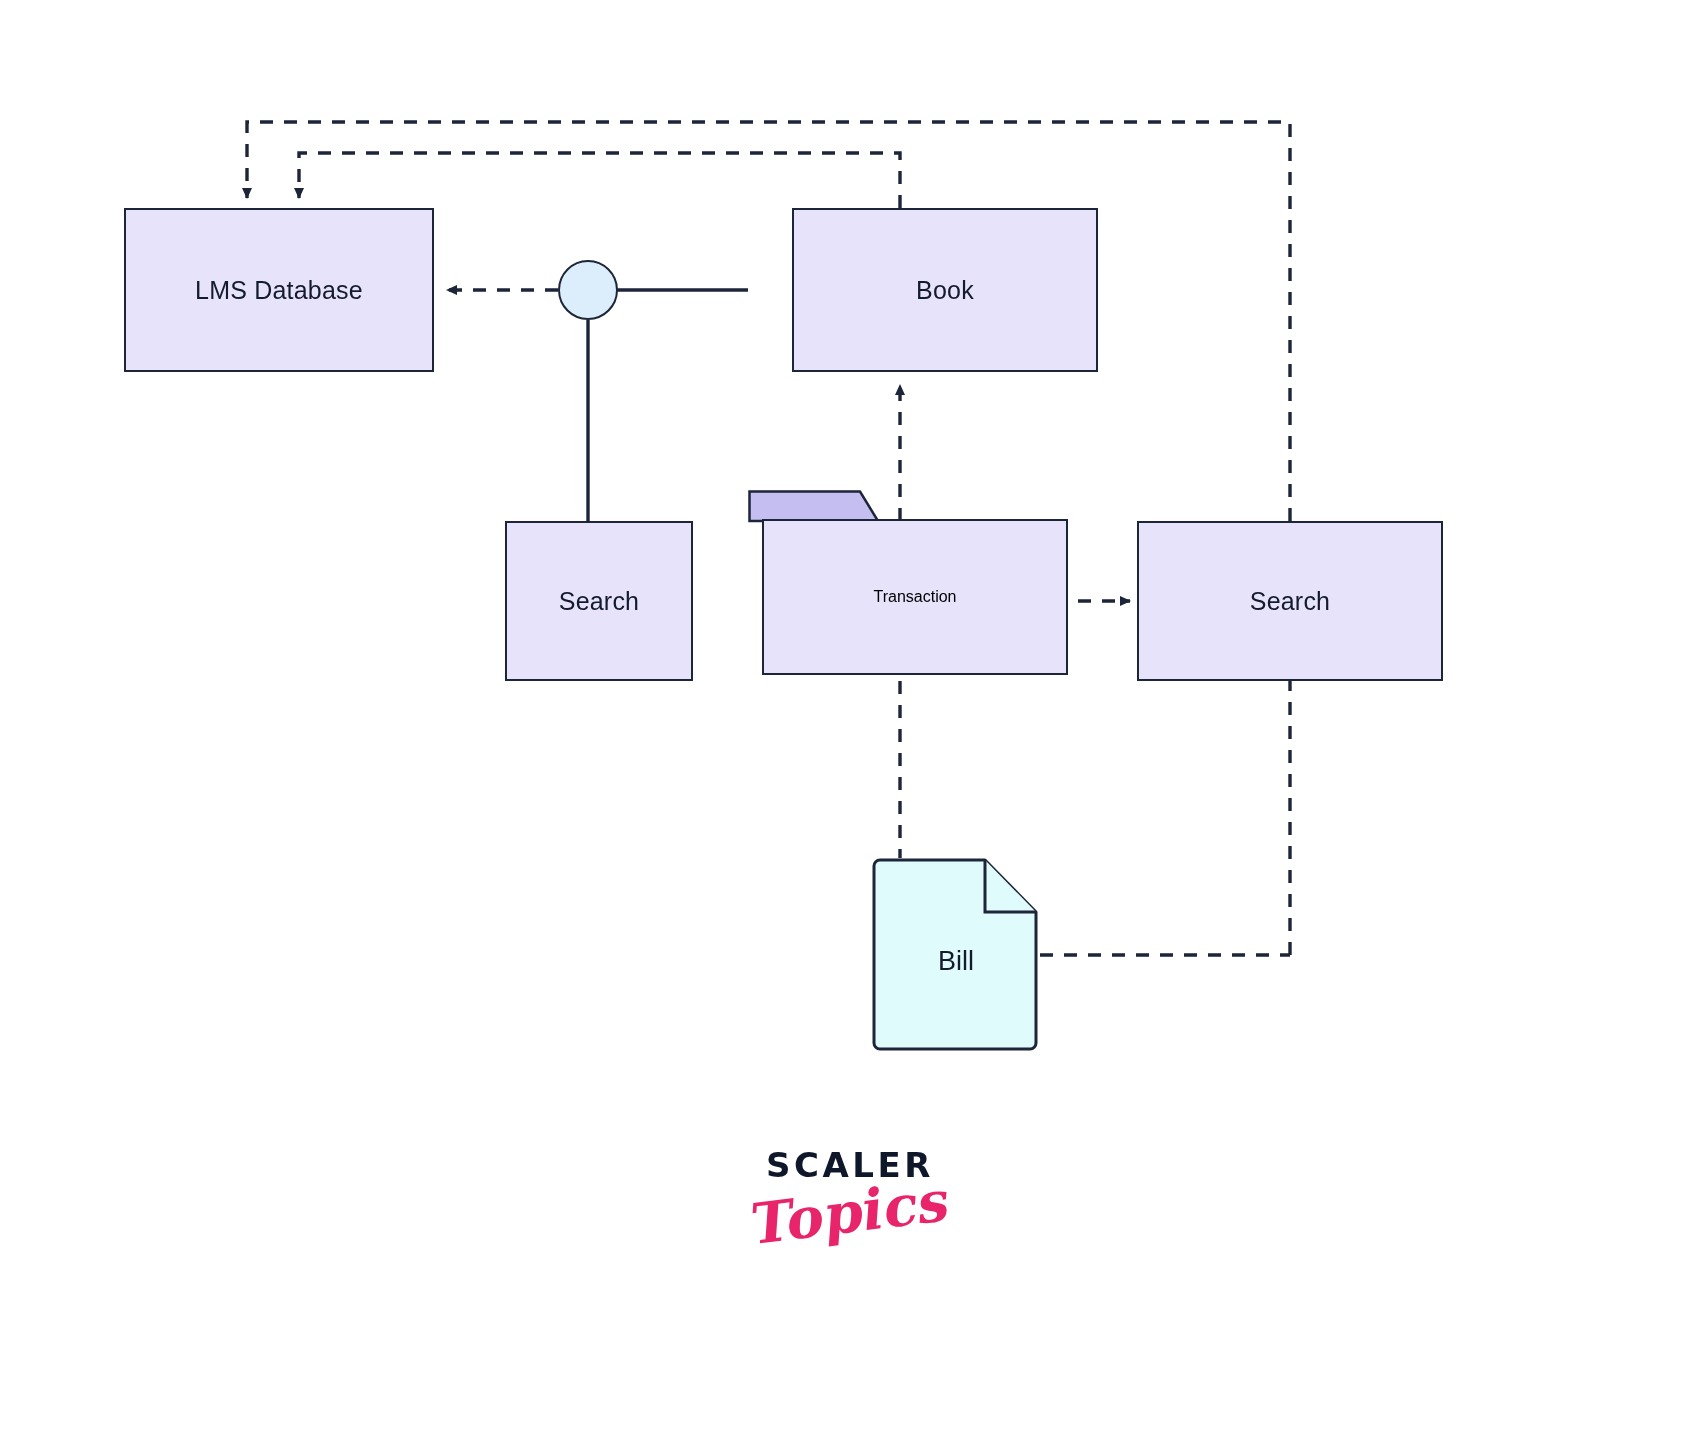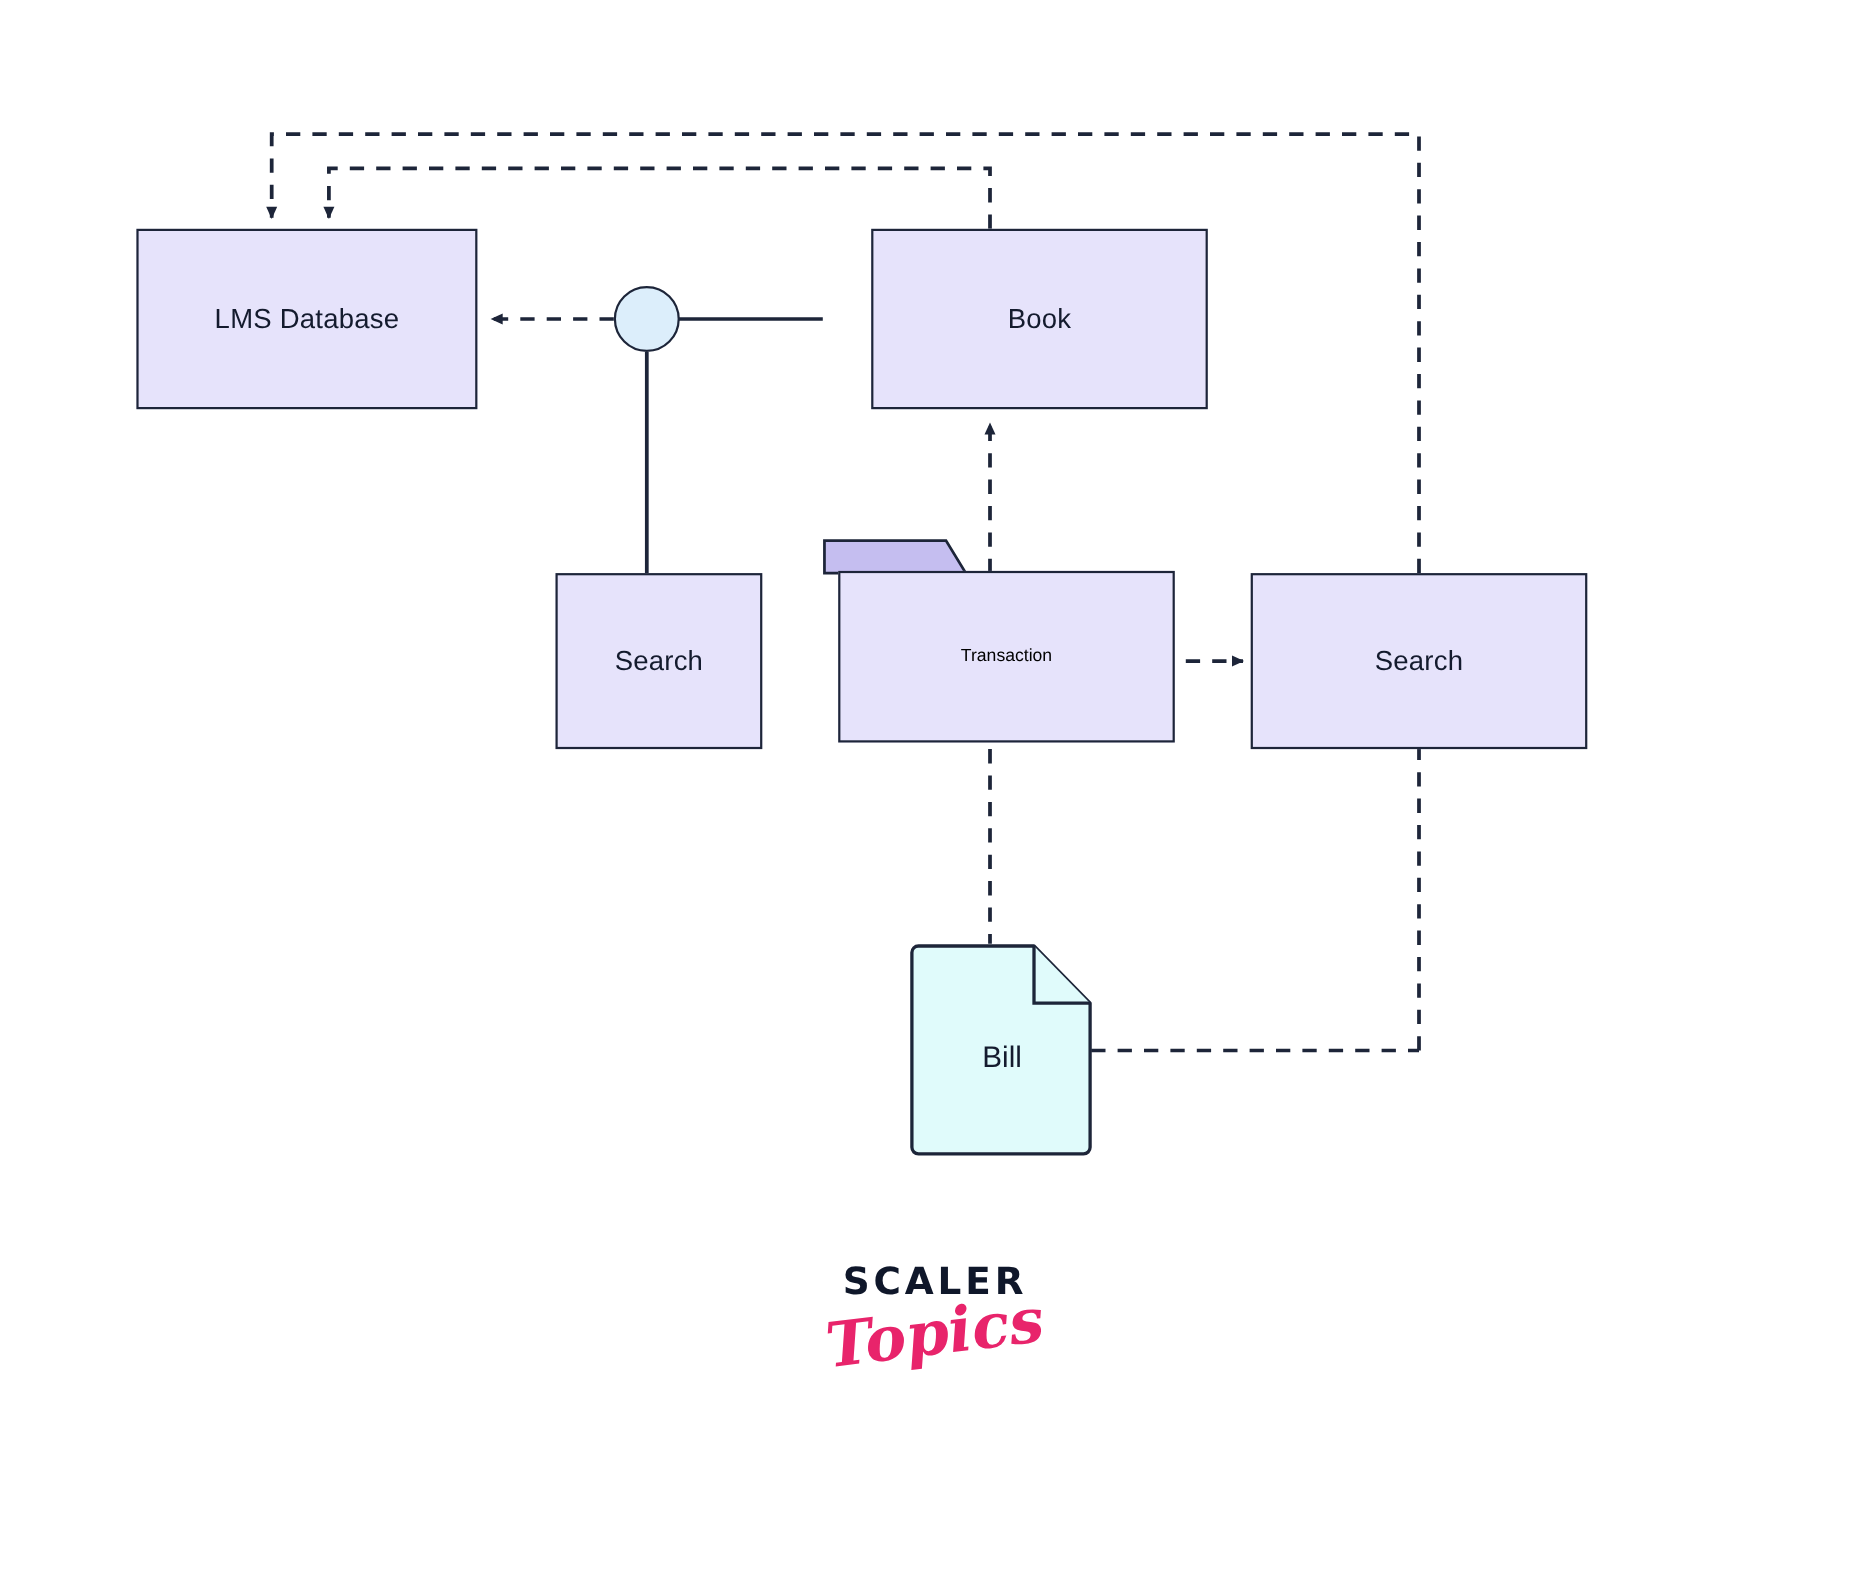--- a/index.html
+++ b/index.html
@@ -58,20 +58,21 @@
     box-sizing: border-box;
     background: #e6e3fb;
     border: 2.5px solid #1d2539;
     display: flex;
     align-items: center;
     justify-content: center;
   }
   
   .doc-wrap {
     position: absolute;
+    margin-left: 45px;
   }
   .doc-label {
     position: absolute;
     left: 0;
     right: 0;
     text-align: center;
     color: #141b2e;
     font-size: 27px;
   }
   

